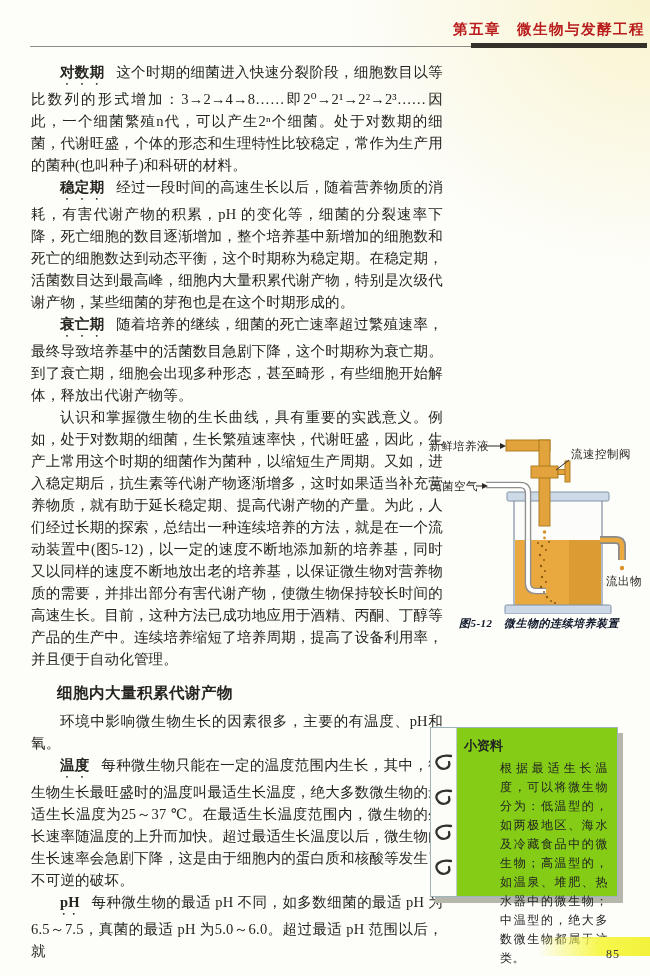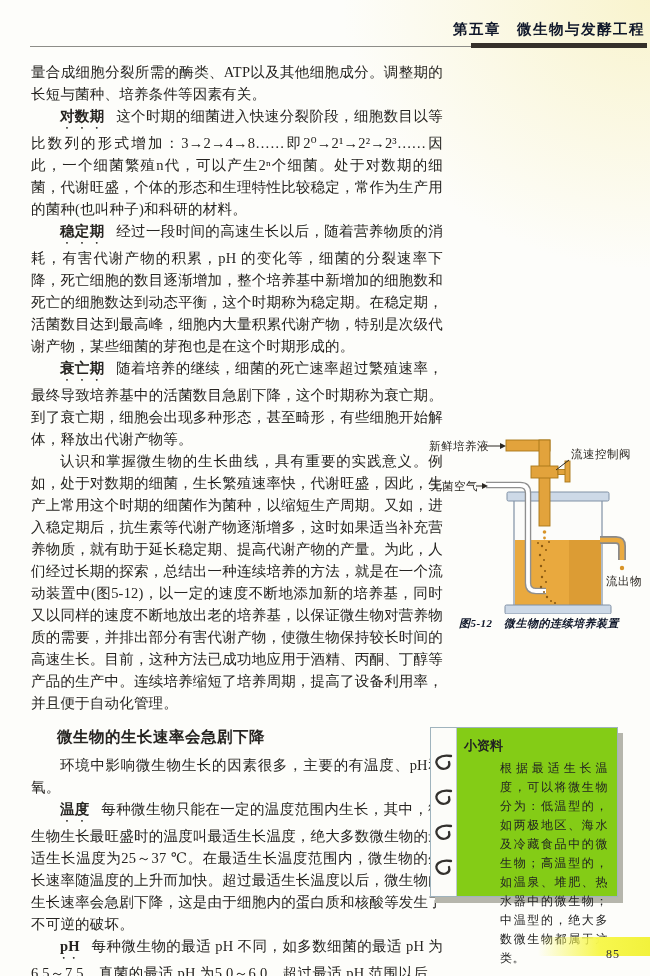--- a/index.html
+++ b/index.html
@@ -10,21 +10,21 @@
     color:#262421;
   }
   .corner-glow{
     position:absolute;top:0;right:0;width:320px;height:280px;
     background:radial-gradient(ellipse at 100% 0%, rgba(248,242,198,0.85) 0%, rgba(248,242,198,0) 68%);
     pointer-events:none;
   }
   
   .chapter-header{
     position:absolute;top:20px;right:5px;
-    font-size:14.5px;font-weight:bold;letter-spacing:1.5px;color:#0f172a;
+    font-size:14.5px;font-weight:bold;letter-spacing:1.5px;color:#b91c1c;
   }
   .header-rule-thin{position:absolute;top:46px;left:30px;right:3px;height:1px;background:#8d8d88;}
   .header-rule-thick{position:absolute;top:43px;right:3px;width:176px;height:5px;background:#35302a;}
   
   .main-col{
     position:absolute;left:31px;top:61px;width:412px;
     font-size:14.5px;line-height:22px;text-align:justify;letter-spacing:0.2px;
   }
   .main-col p{margin:0;}
   .indent{text-indent:2em;}
@@ -70,27 +70,26 @@
 </head>
 <body>
 
 <div class="corner-glow"></div>
 
 <div class="chapter-header">第五章　微生物与发酵工程</div>
 <div class="header-rule-thin"></div>
 <div class="header-rule-thick"></div>
 
 <div class="main-col">
-  <p><span>量合成细胞分裂所需的酶类、ATP以及其他细胞成分。调整期的长短与菌种、培养条件等因素有关。</span></p>
   <p class="indent"><span class="term em-dot">对数期</span><span>这个时期的细菌进入快速分裂阶段，细胞数目以等比数列的形式增加：3→2→4→8……即2⁰→2¹→2²→2³……因此，一个细菌繁殖n代，可以产生2ⁿ个细菌。处于对数期的细菌，代谢旺盛，个体的形态和生理特性比较稳定，常作为生产用的菌种(也叫种子)和科研的材料。</span></p>
   <p class="indent"><span class="term em-dot">稳定期</span><span>经过一段时间的高速生长以后，随着营养物质的消耗，有害代谢产物的积累，pH 的变化等，细菌的分裂速率下降，死亡细胞的数目逐渐增加，整个培养基中新增加的细胞数和死亡的细胞数达到动态平衡，这个时期称为稳定期。在稳定期，活菌数目达到最高峰，细胞内大量积累代谢产物，特别是次级代谢产物，某些细菌的芽孢也是在这个时期形成的。</span></p>
   <p class="indent"><span class="term em-dot">衰亡期</span><span>随着培养的继续，细菌的死亡速率超过繁殖速率，最终导致培养基中的活菌数目急剧下降，这个时期称为衰亡期。到了衰亡期，细胞会出现多种形态，甚至畸形，有些细胞开始解体，释放出代谢产物等。</span></p>
   <p class="indent"><span>认识和掌握微生物的生长曲线，具有重要的实践意义。例如，处于对数期的细菌，生长繁殖速率快，代谢旺盛，因此，生产上常用这个时期的细菌作为菌种，以缩短生产周期。又如，进入稳定期后，抗生素等代谢产物逐渐增多，这时如果适当补充营养物质，就有助于延长稳定期、提高代谢产物的产量。为此，人们经过长期的探索，总结出一种连续培养的方法，就是在一个流动装置中(图5-12)，以一定的速度不断地添加新的培养基，同时又以同样的速度不断地放出老的培养基，以保证微生物对营养物质的需要，并排出部分有害代谢产物，使微生物保持较长时间的高速生长。目前，这种方法已成功地应用于酒精、丙酮、丁醇等产品的生产中。连续培养缩短了培养周期，提高了设备利用率，并且便于自动化管理。</span></p>
 
-  <p class="section-heading">微生物的生长速率会急剧下降</p>
+  <p class="section-heading">细胞内大量积累代谢产物</p>
 
   <p class="indent"><span>环境中影响微生物生长的因素很多，主要的有温度、pH和氧。</span></p>
   <p class="indent"><span class="term em-dot">温度</span><span>每种微生物只能在一定的温度范围内生长，其中，微生物生长最旺盛时的温度叫最适生长温度，绝大多数微生物的最适生长温度为25～37 ℃。在最适生长温度范围内，微生物的生长速率随温度的上升而加快。超过最适生长温度以后，微生物的生长速率会急剧下降，这是由于细胞内的蛋白质和核酸等发生了不可逆的破坏。</span></p>
   <p class="indent"><span class="term em-dot">pH</span><span>每种微生物的最适 pH 不同，如多数细菌的最适 pH 为6.5～7.5，真菌的最适 pH 为5.0～6.0。超过最适 pH 范围以后，就</span></p>
 </div>
 
 <div class="figure-wrap">
   <svg width="222" height="186" viewBox="0 0 222 186">
 
     <g>

